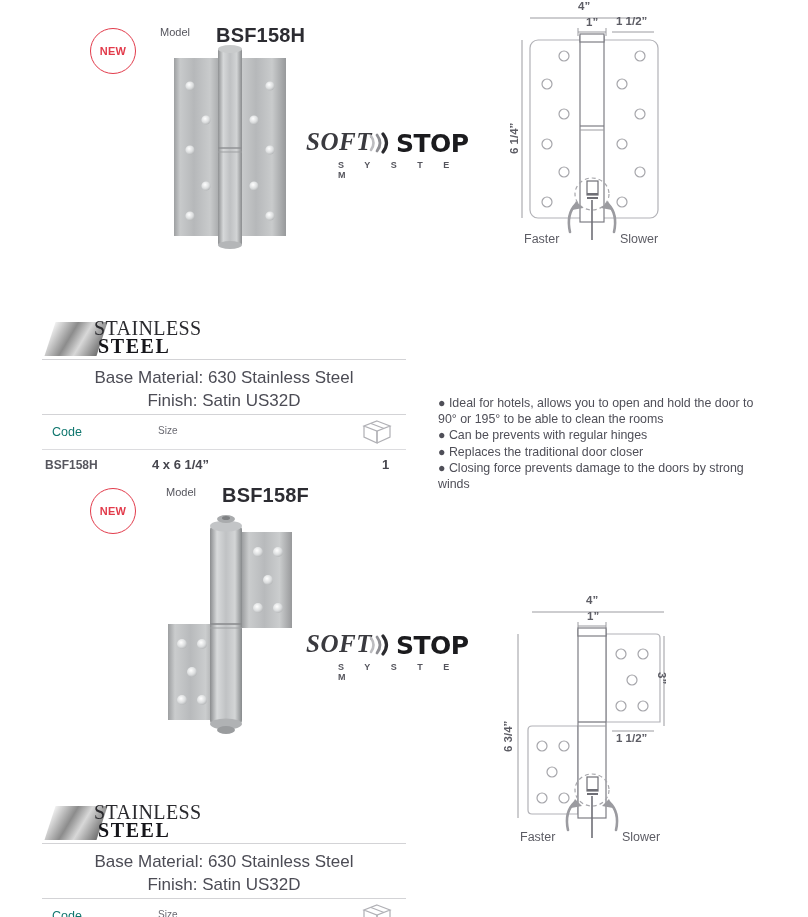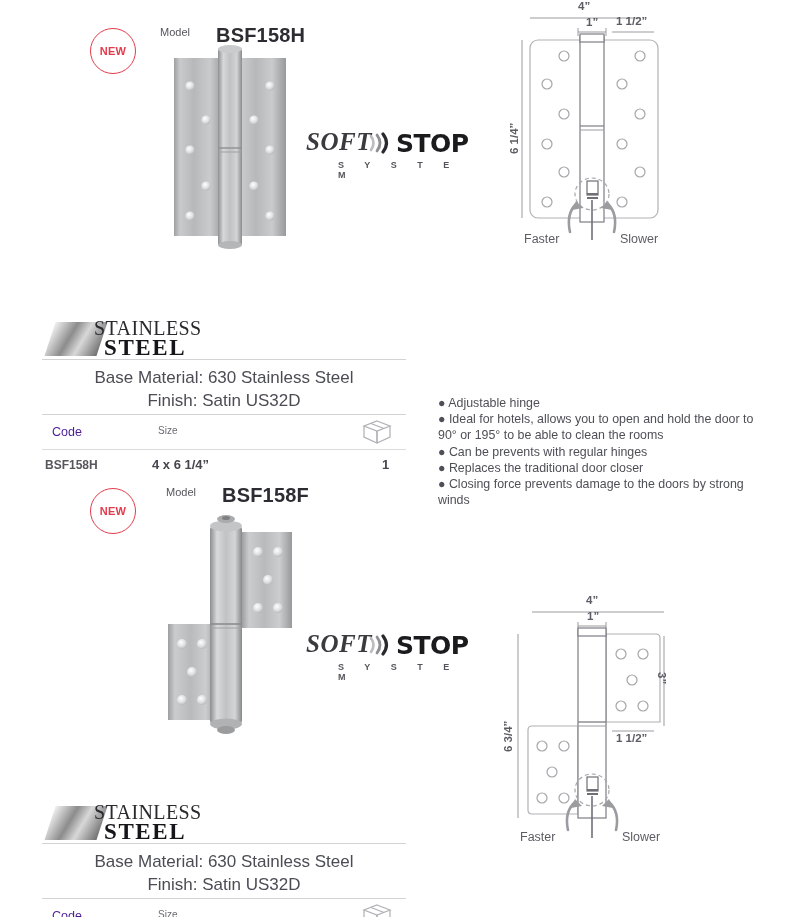--- a/index.html
+++ b/index.html
@@ -64,35 +64,35 @@
     width:52px; height:34px;
     background: linear-gradient(105deg,#f2f2f2 0%,#8c8c8c 38%,#d8d8d8 62%,#6f6f6f 100%);
     transform: skewX(-18deg);
   }
   .ss-stainless {
     position:absolute; left:52px; top:-2px;
     font-family:"Liberation Serif", serif;
     font-size:20px; color:#2a2a2e; letter-spacing:.4px;
   }
   .ss-steel {
-    position:absolute; left:62px; top:16px;
+    position:absolute; left:56px; top:16px;
     font-family:"Liberation Serif", serif;
-    font-size:23px; font-weight:700; color:#15151a; letter-spacing:1.6px;
+    font-size:20px; font-weight:700; color:#15151a; letter-spacing:1.6px;
   }
   .hr { height:1px; background:#d3d3d6; width:100%; }
   .hr-light { height:1px; background:#dcdcdf; width:100%; }
   .matline {
     font-size:17px; color:#4c4c55; line-height:21px; padding:6px 0 2px 0;
   }
   .matline div { padding:1px 0;text-align:center; }
 
   
   .tbl { width:100%; position:relative; }
   .thead { position:relative; height:34px; }
-  .th-code { position:absolute; left:10px; top:10px; font-size:12.5px; color:#4c1d95; }
+  .th-code { position:absolute; left:10px; top:10px; font-size:12.5px; color:#0f766e; }
   .th-size { position:absolute; left:116px; top:10px; font-size:10px; color:#6a6a72; }
   .th-box  { position:absolute; left:318px; top:2px; }
   .trow { position:relative; height:30px; }
   .td-code { position:absolute; left:3px; top:8px; font-size:12px; font-weight:700; color:#56565e; }
   .td-size { position:absolute; left:110px; top:7px; font-size:13px; font-weight:700; color:#46464e; }
   .td-qty  { position:absolute; left:340px; top:7px; font-size:13px; font-weight:700; color:#46464e; }
 
   
   .features {
     position:absolute; left:438px; top:395px; width:320px;
@@ -270,21 +270,20 @@
       <div class="hr-light"></div>
       <div class="trow">
         <div class="td-code">BSF158H</div>
         <div class="td-size">4 x 6 1/4”</div>
         <div class="td-qty">1</div>
       </div>
     </div>
   </div>
 
   <div class="features">
-    <div>● Adjustable hinge</div>
     <div>● Ideal for hotels, allows you to open and hold the door to 90° or 195° to be able to clean the rooms</div>
     <div>● Can be prevents with regular hinges</div>
     <div>● Replaces the traditional door closer</div>
     <div>● Closing force prevents damage to the doors by strong winds</div>
   </div>
 </div>
 
 <div class="product" id="product-2">
 
   <div class="hdr" style="top:10px;">

